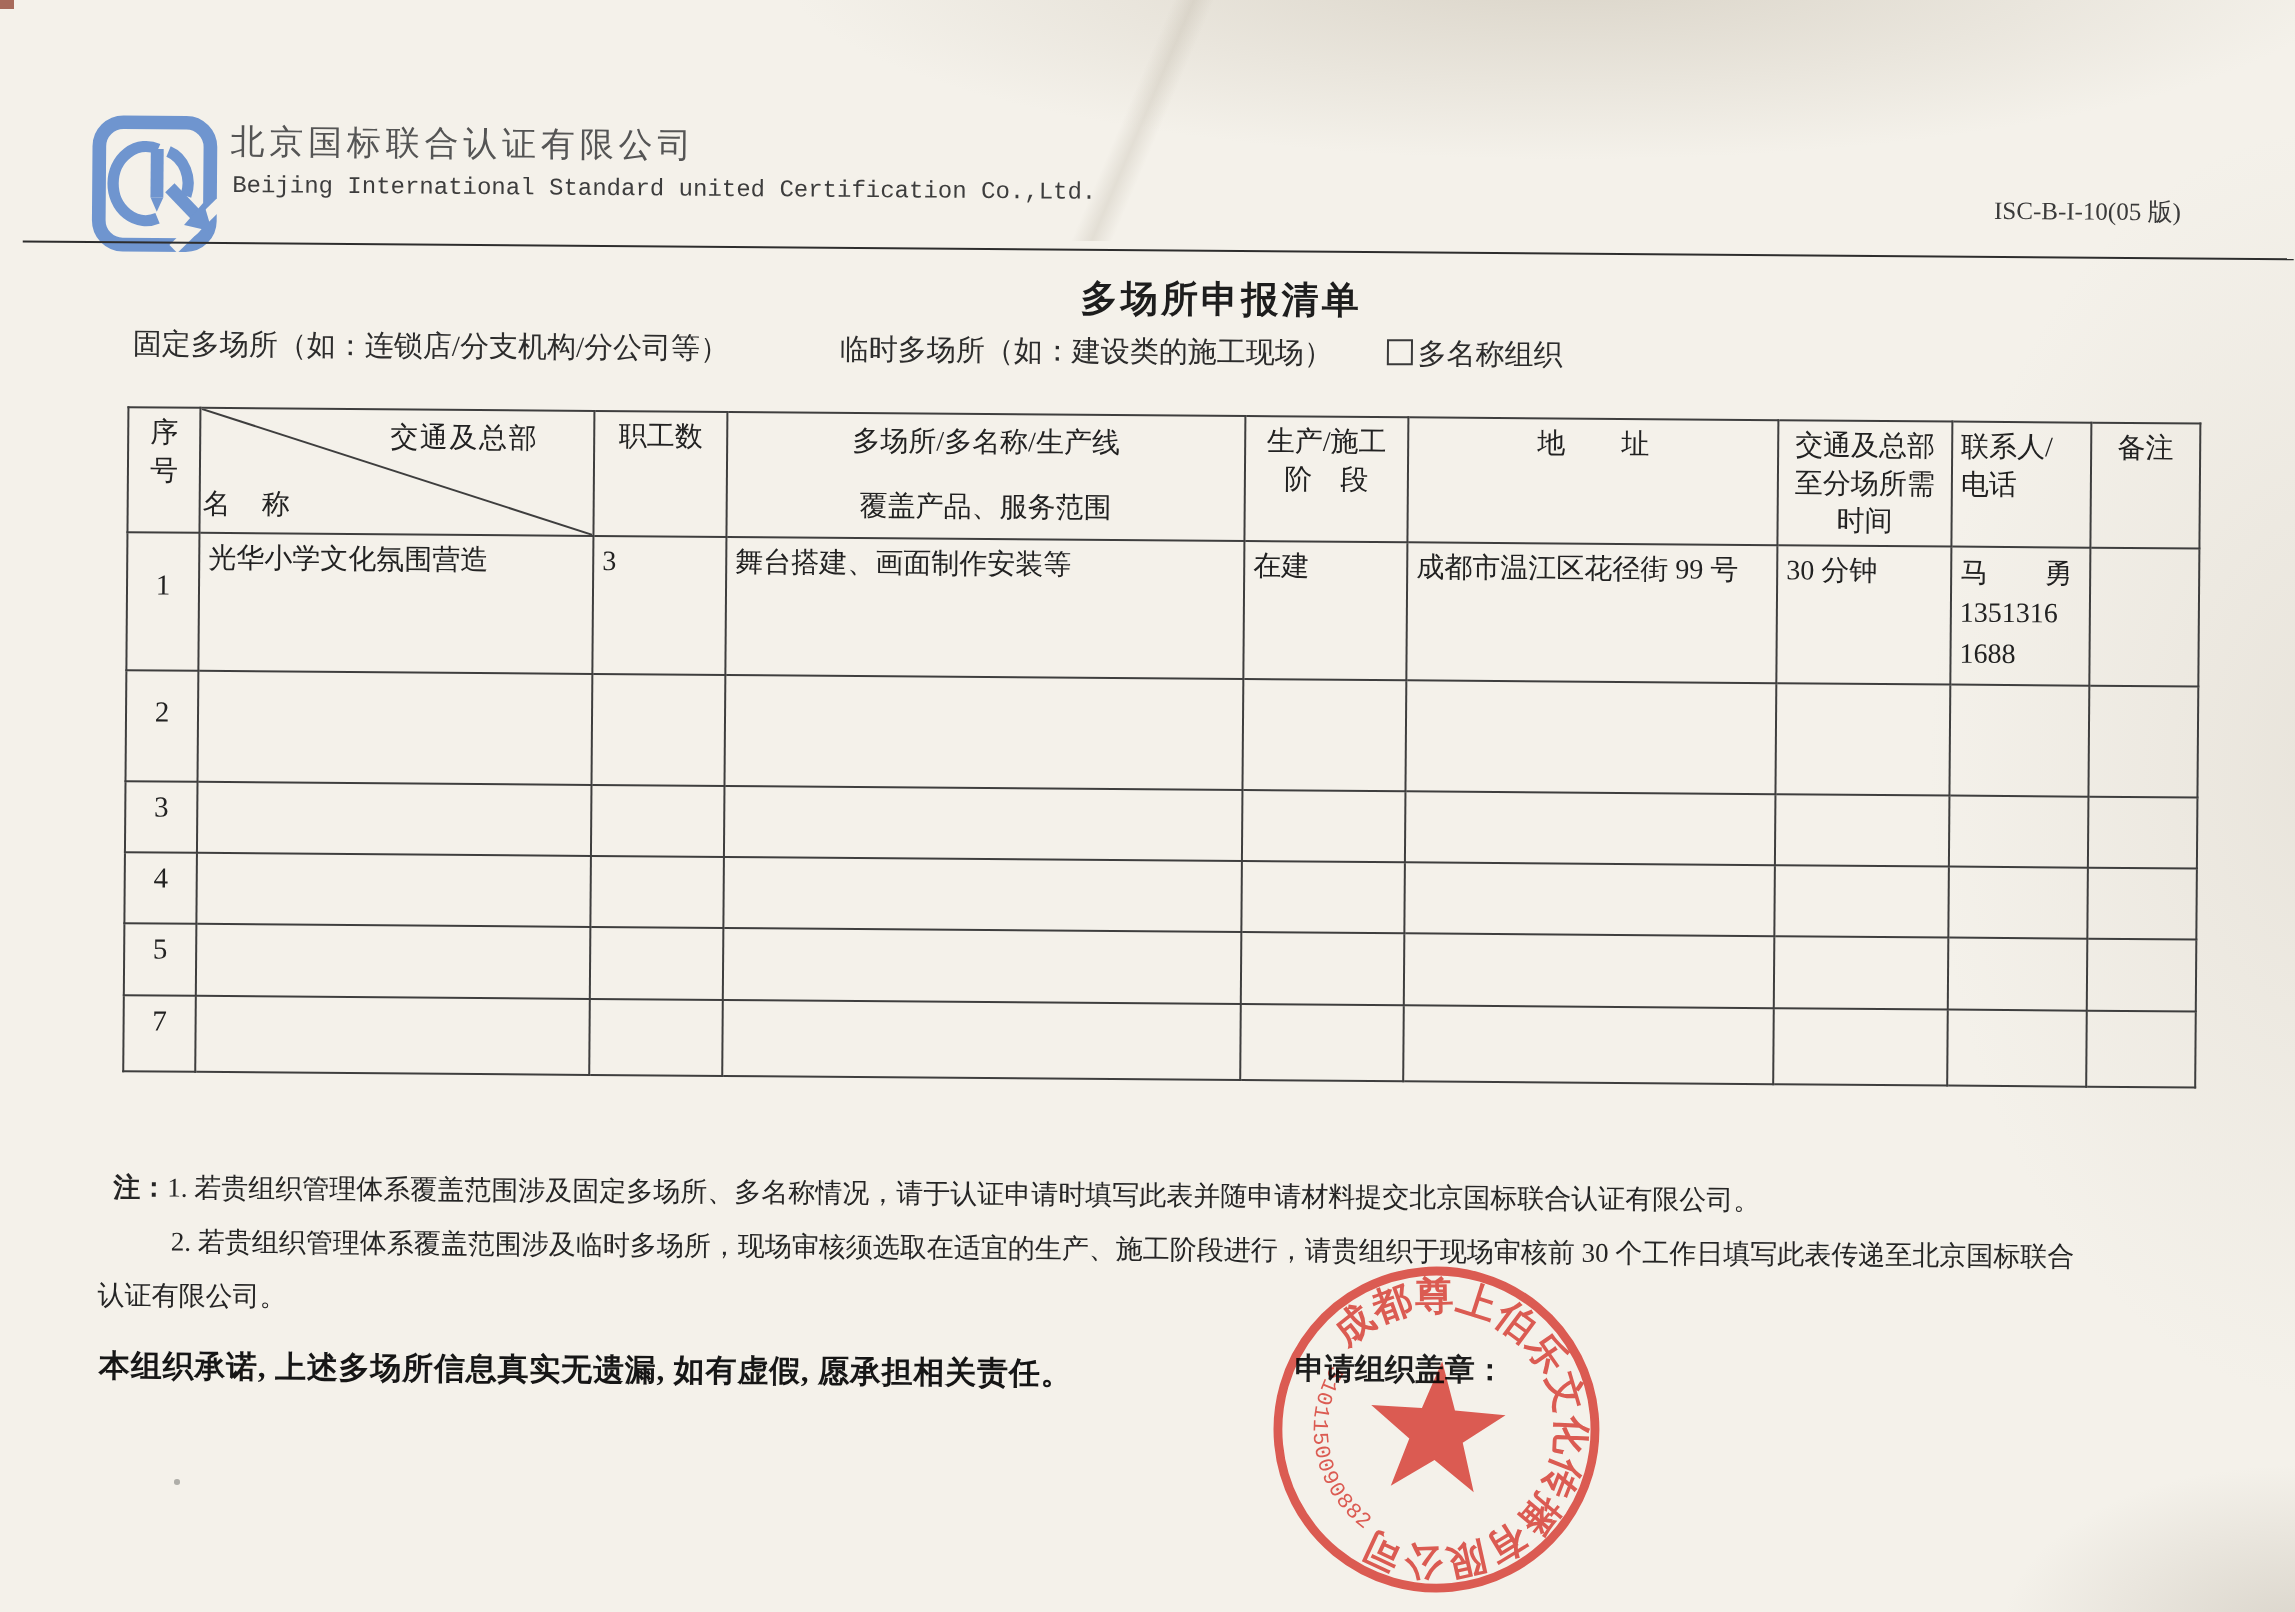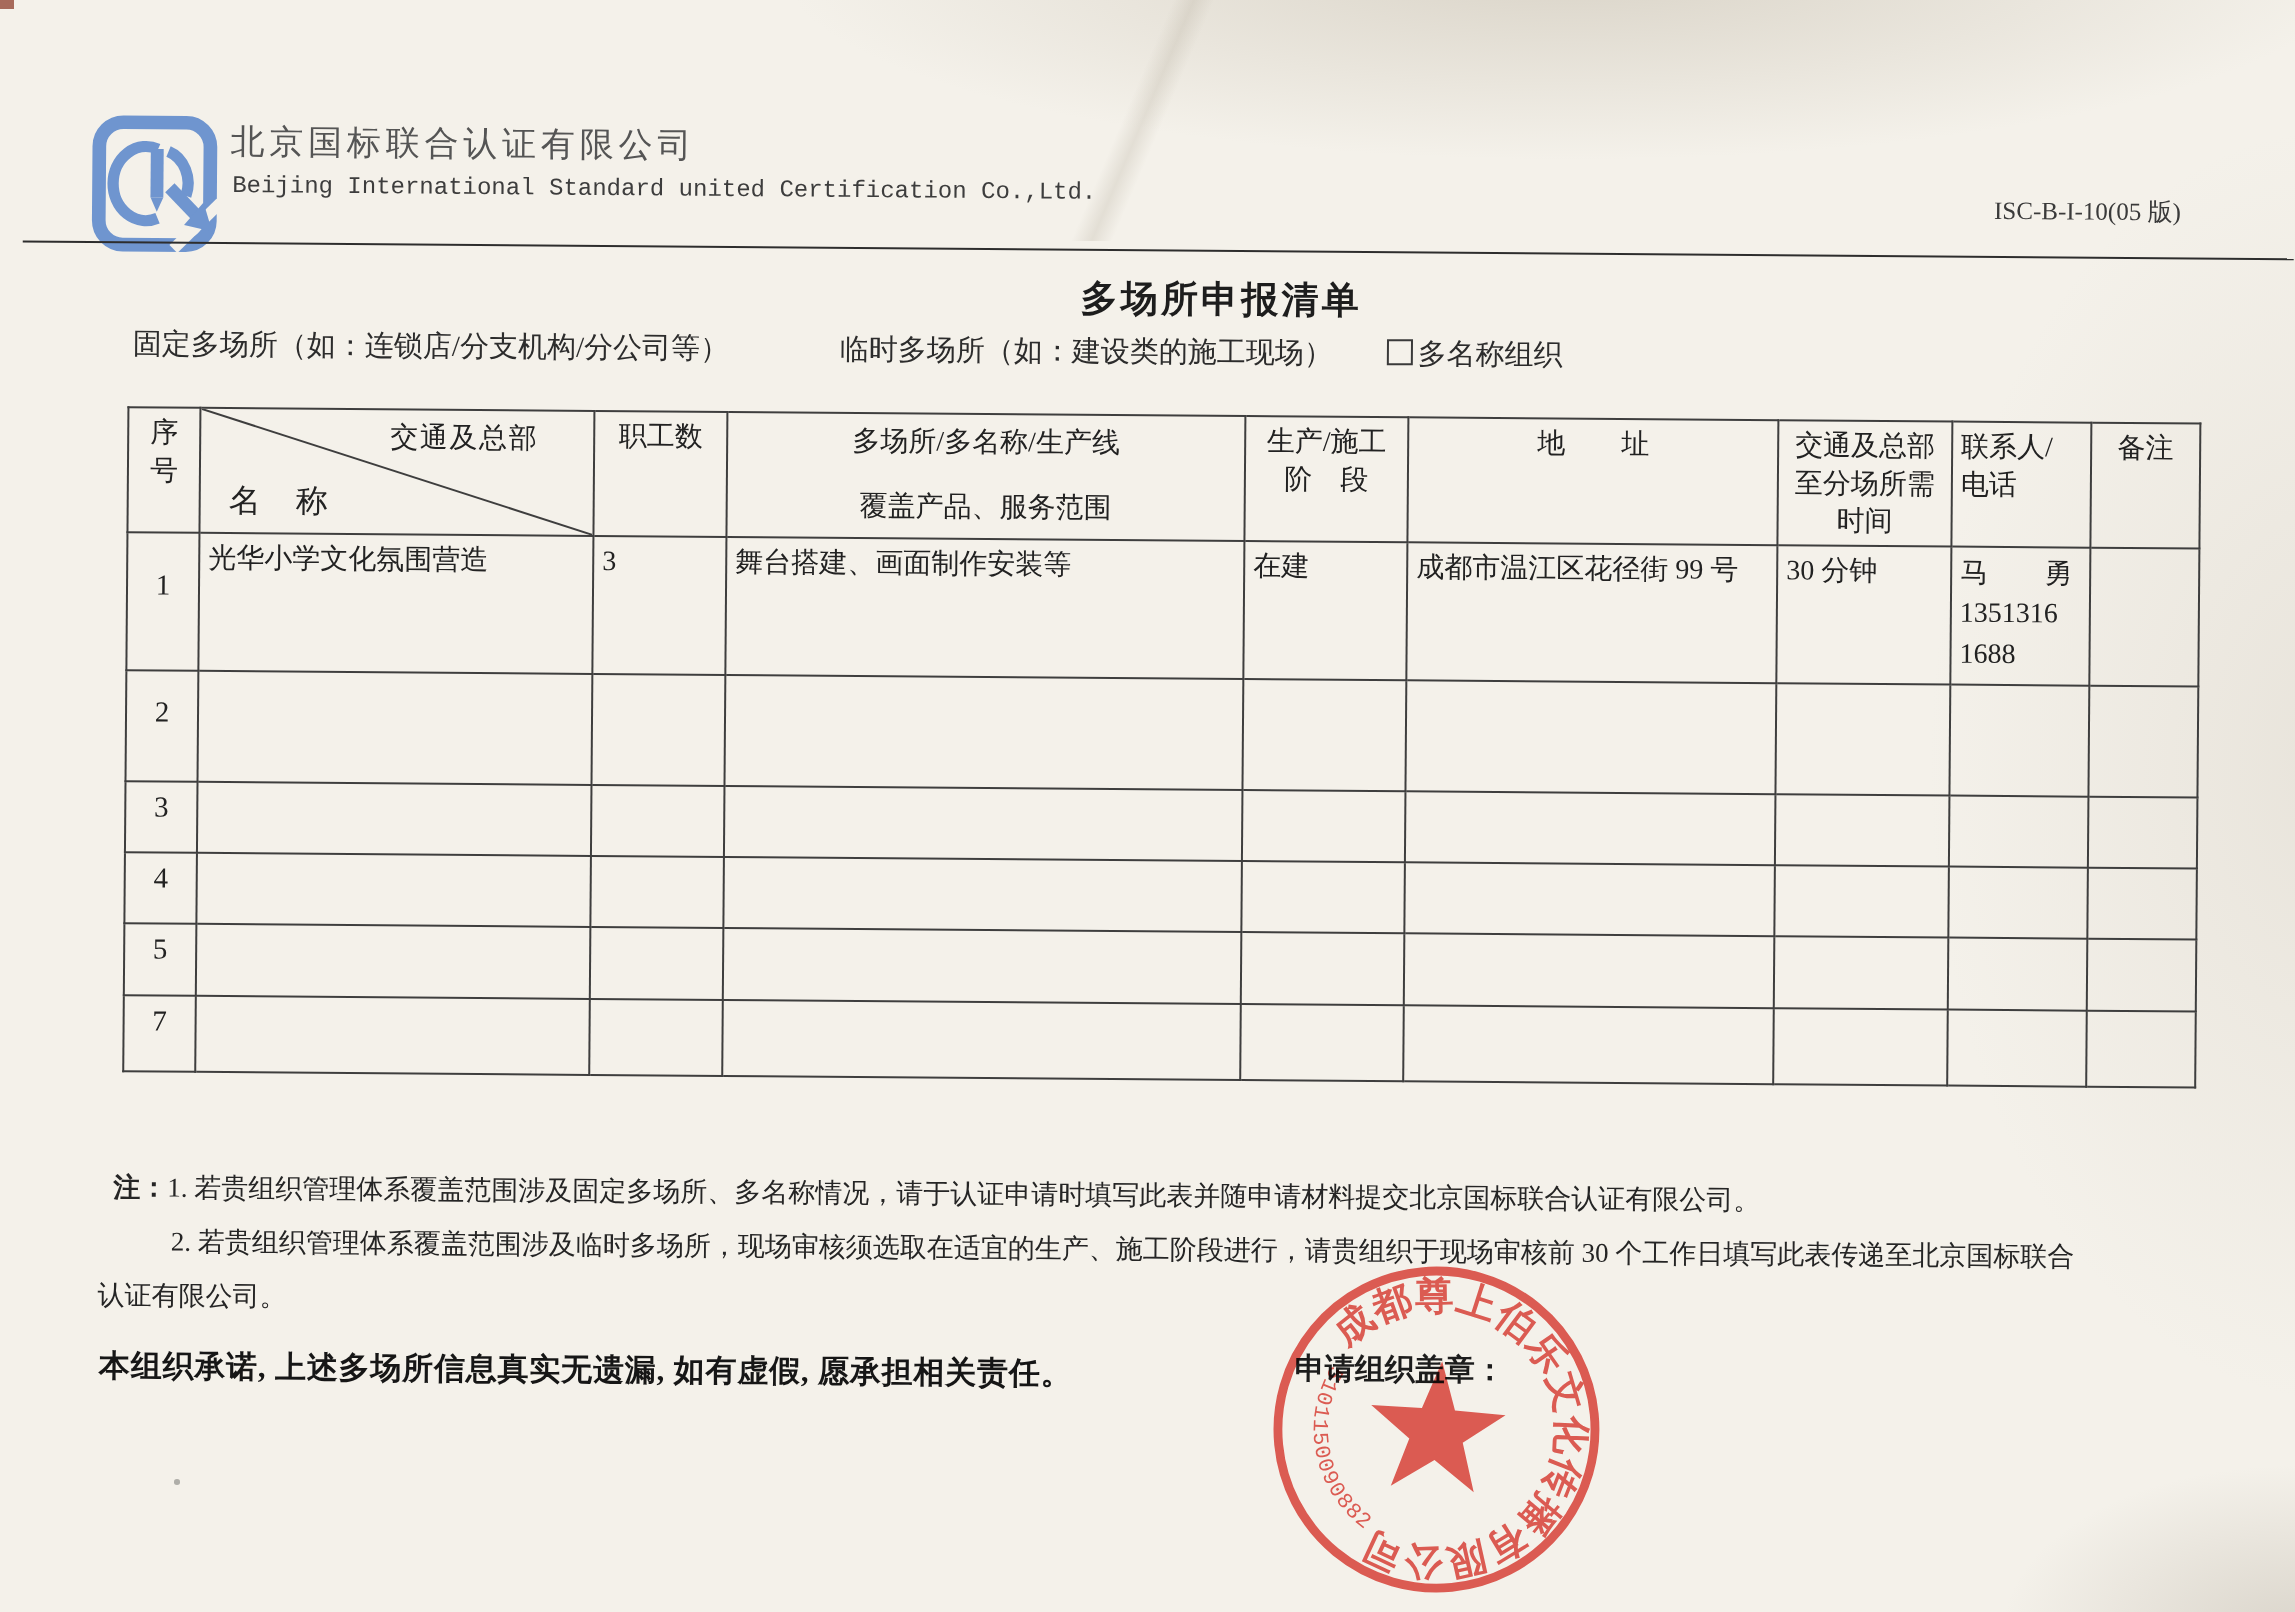--- a/index.html
+++ b/index.html
@@ -36,21 +36,21 @@
   table.main{position:absolute;left:129px;top:406px;width:2073px;border-collapse:collapse;table-layout:fixed;font-size:28px;color:#222;}
   table.main td{border:2px solid #3e3e3e;padding:4.8px 8px;vertical-align:top;line-height:1.35;overflow:hidden;}
   tr.hrow{height:122px;}
   tr.r1{height:138px;} tr.r2{height:111px;}
   tr.r3{height:71px;} tr.r4{height:71px;} tr.r5{height:72px;} tr.r7{height:76px;}
   td.seq{text-align:center;vertical-align:middle;font-size:29px;}
   td.hc{text-align:center;vertical-align:middle;line-height:1.45;}
   td.diag{position:relative;padding:0;}
   td.diag svg{position:absolute;inset:0;width:100%;height:100%;}
   .diag-tr{position:absolute;right:14%;top:8px;font-size:28px;letter-spacing:1.6px;}
-  .diag-bl{position:absolute;left:28px;bottom:9.7px;font-size:32px;letter-spacing:1.6px;}
+  .diag-bl{position:absolute;left:2px;bottom:9.7px;font-size:28px;letter-spacing:1.6px;}
   .hsplit{display:flex;flex-direction:column;justify-content:space-between;height:103px;padding:3.2px 0;}
   .contact-lines div{line-height:1.45;}
   
   .note{font-size:27px;color:#252525;white-space:nowrap;}
   .note-1{left:121px;top:1169px;}
   .note-2{left:179px;top:1223px;}
   .note-3{left:106px;top:1277px;}
   .note-prefix{font-weight:bold;}
   .commitment{left:108px;top:1345px;font-size:31px;font-weight:600;color:#161616;letter-spacing:0.8px;white-space:nowrap;}
   .stamp-label{left:1304px;top:1339px;font-size:30px;font-weight:bold;color:#1c1c1c;white-space:nowrap;}

